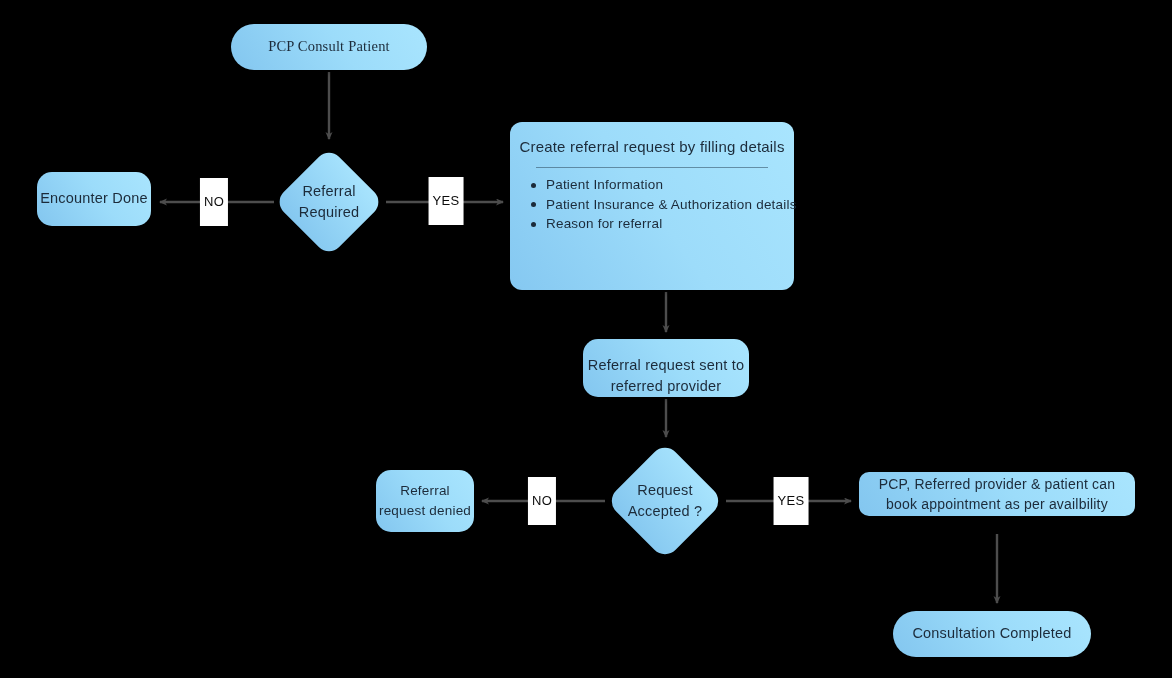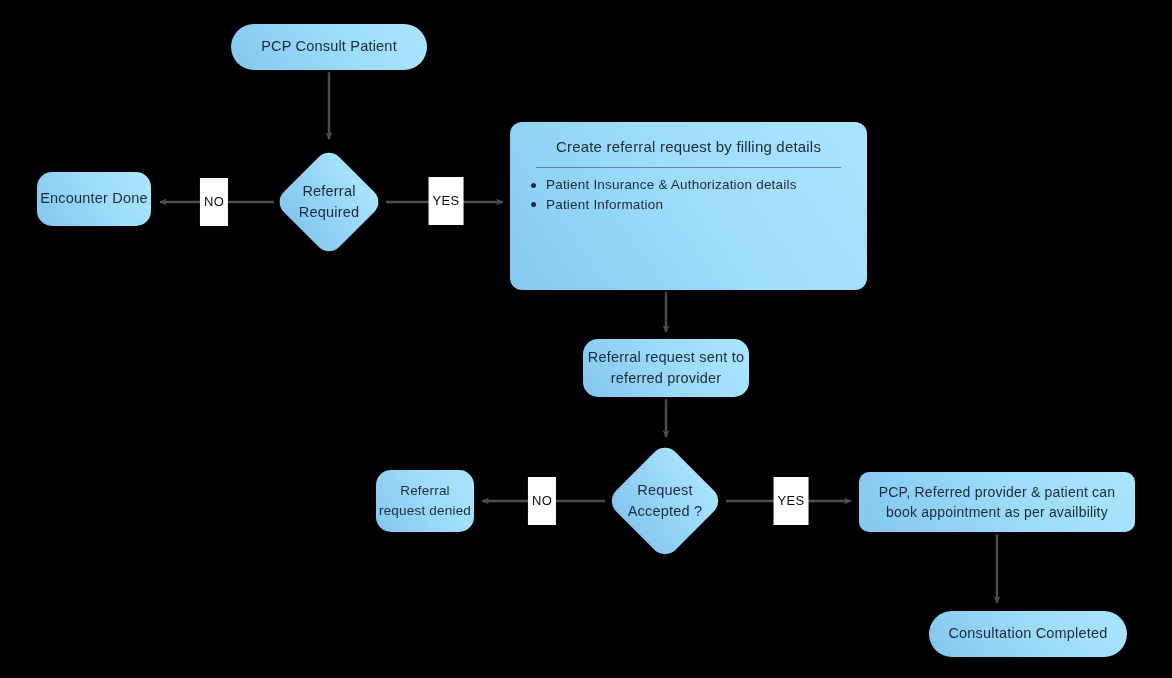--- a/index.html
+++ b/index.html
@@ -33,26 +33,26 @@
     color: #1c2b3a;
     background: linear-gradient(55deg, #83c6ef 0%, #9cdcfa 55%, #a9e5fe 100%);
     font-size: 14.5px;
     line-height: 1.45;
     letter-spacing: 0.2px;
     box-shadow: 0 2px 4px rgba(0,0,0,0.35);
   }
   .pill   { border-radius: 23px; }
   .rect   { border-radius: 15px; }
 
-  .node-start       { left: 231px; top: 24px;  width: 196px; height: 46px; }
+  .node-start       { left: 231px; top: 24px;  width: 196px; height: 46px; font-family: Liberation Serif, serif; }
   .node-encounter   { left: 37px;  top: 172px; width: 114px; height: 54px; }
-  .node-sent        { left: 583px; top: 339px; width: 166px; height: 58px; }
+  .node-sent        { left: 583px; top: 339px; width: 166px; height: 58px; align-items: flex-end; }
   .node-denied      { left: 376px; top: 470px; width: 98px;  height: 62px; font-size: 13.5px; line-height: 1.5; }
-  .node-appointment { left: 859px; top: 472px; width: 276px; height: 60px; border-radius: 10px; font-size: 14px; }
-  .node-consult     { left: 929px; top: 611px; width: 198px; height: 46px; font-size: 14.5px; }
+  .node-appointment { left: 859px; top: 472px; width: 276px; height: 44px; border-radius: 10px; font-size: 14px; }
+  .node-consult     { left: 893px; top: 611px; width: 198px; height: 46px; font-size: 14.5px; }
 
   .diamond {
     position: absolute;
     background: linear-gradient(10deg, #83c6ef 0%, #a9e5fe 100%);
     border-radius: 14px;
     transform: rotate(45deg);
     display: flex;
     align-items: center;
     justify-content: center;
     box-shadow: 0 2px 4px rgba(0,0,0,0.35);
@@ -65,21 +65,21 @@
     text-align: center;
     color: #1c2b3a;
     font-size: 14.5px;
     line-height: 1.45;
     letter-spacing: 0.2px;
   }
 
   .bigbox {
     position: absolute;
     left: 510px; top: 122px;
-    width: 357px; height: 168px;
+    width: 284px; height: 168px;
     background: linear-gradient(55deg, #85c8f1 0%, #9ddcfa 50%, #a9e5fe 100%);
     border-radius: 12px;
     color: #1c2b3a;
     box-shadow: 0 2px 4px rgba(0,0,0,0.35);
     box-sizing: border-box;
     padding-top: 14px;
   }
   .bigbox-title {
     font-size: 15px;
     line-height: 22px;
@@ -155,22 +155,23 @@
   </div>
 
   <div class="node rect node-encounter">
     <span>Encounter Done</span>
   </div>
 
   <div class="bigbox">
     <div class="bigbox-title">Create referral request by filling details</div>
     <div class="bigbox-divider"></div>
     <ul>
+      <li>Patient Information</li>
       <li>Patient Insurance &amp; Authorization details</li>
-      <li>Patient Information</li>
+      <li>Reason for referral</li>
     </ul>
   </div>
 
   <div class="node rect node-sent">
     <span>Referral request sent to referred provider</span>
   </div>
 
   <div class="diamond diamond-accepted">
     <span class="diamond-label">Request Accepted ?</span>
   </div>

